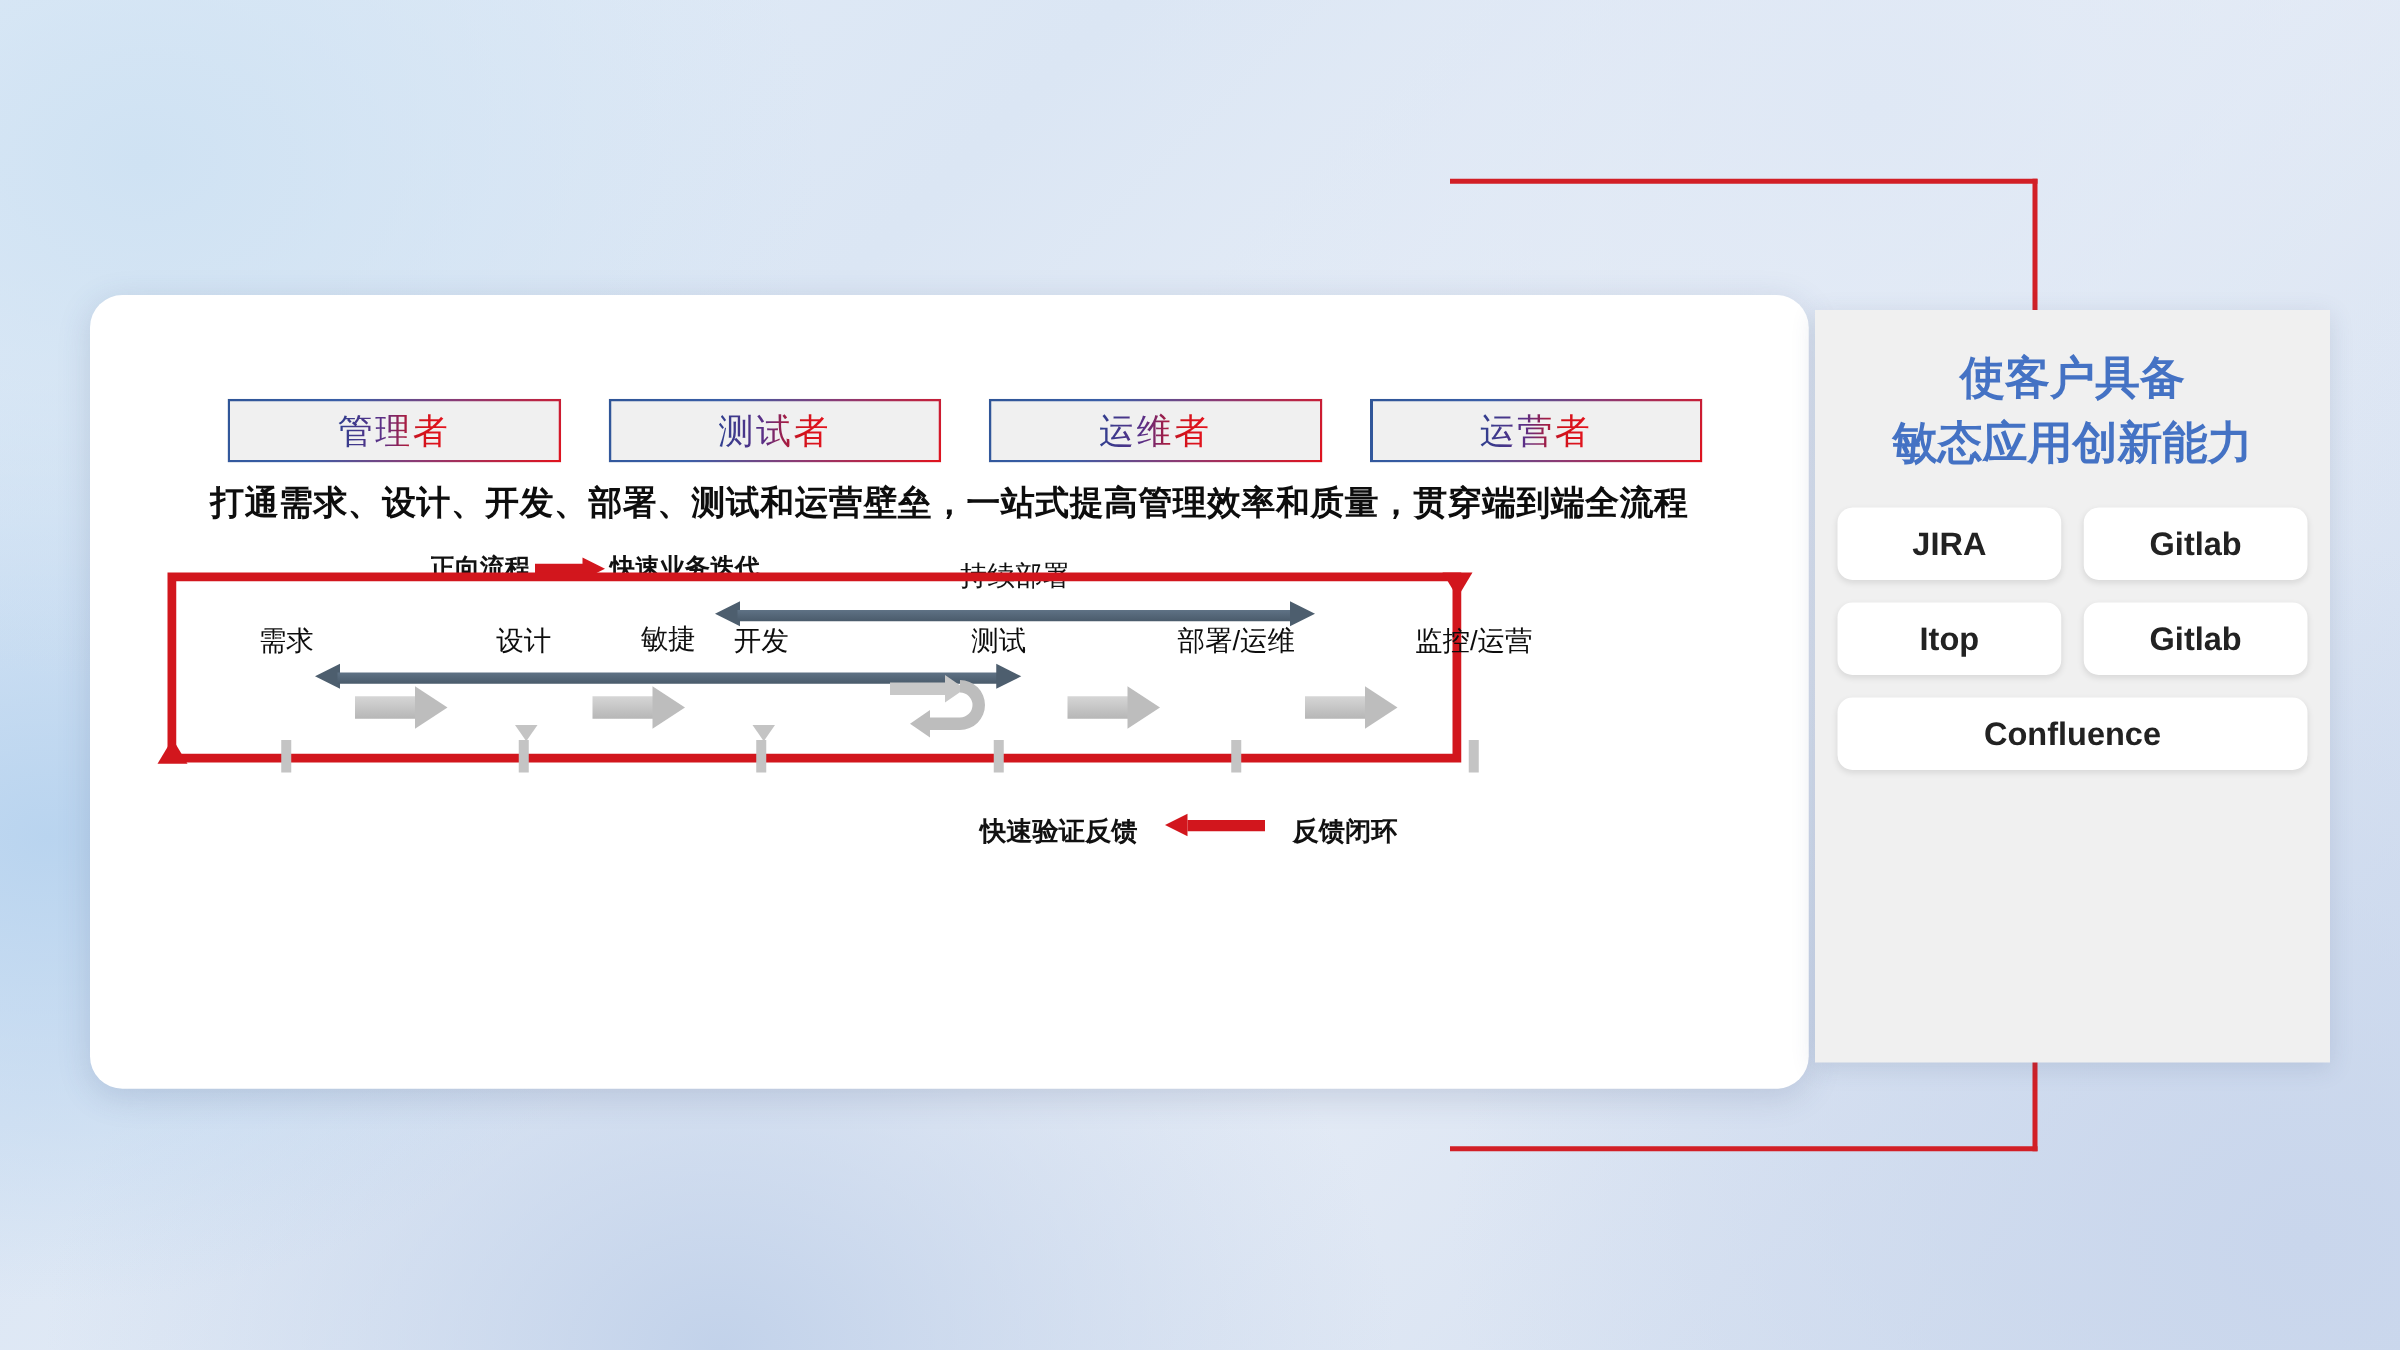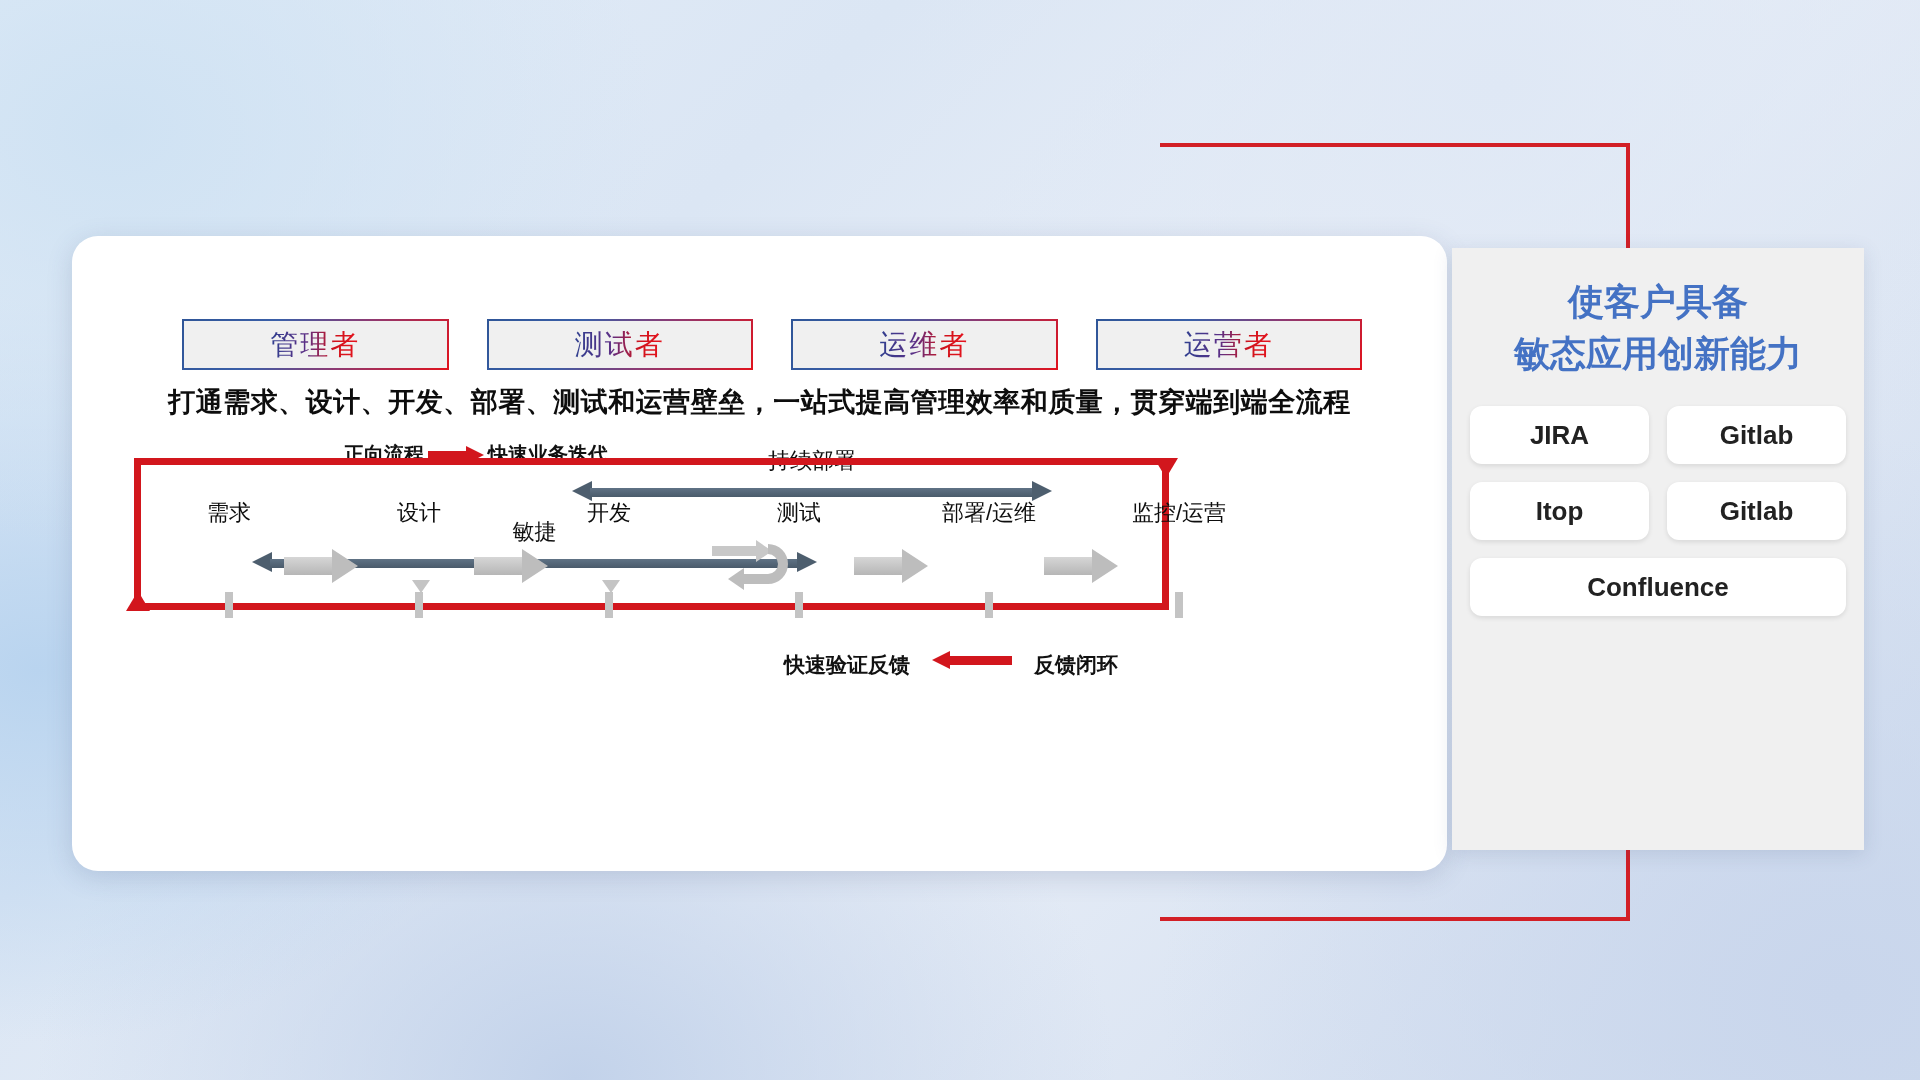--- a/index.html
+++ b/index.html
@@ -94,21 +94,21 @@
     border-top:10px solid transparent;border-bottom:10px solid transparent;
     border-right:20px solid #4d5e6e;left:0;}
   .dbl .hr{position:absolute;top:-1px;
     border-top:10px solid transparent;border-bottom:10px solid transparent;
     border-left:20px solid #4d5e6e;right:0;}
   .dbl-label{
     position:absolute;top:-36px;width:100%;text-align:center;
     font-size:22px;color:#111;
   }
   #arrow-deploy{left:500px;top:246px;width:480px;font-family:Liberation Mono, monospace;}
-  #arrow-agile{left:180px;top:317px;width:565px;}
+  #arrow-agile{left:180px;top:296px;width:565px;}
   
   #red-loop{
     position:absolute;left:62px;top:222px;width:1035px;height:152px;
     border:7px solid #d2161d;box-sizing:border-box;
   }
   #red-loop-head{
     position:absolute;left:1082px;top:222px;
     border-left:12px solid transparent;border-right:12px solid transparent;
     border-top:20px solid #d2161d;
   }

